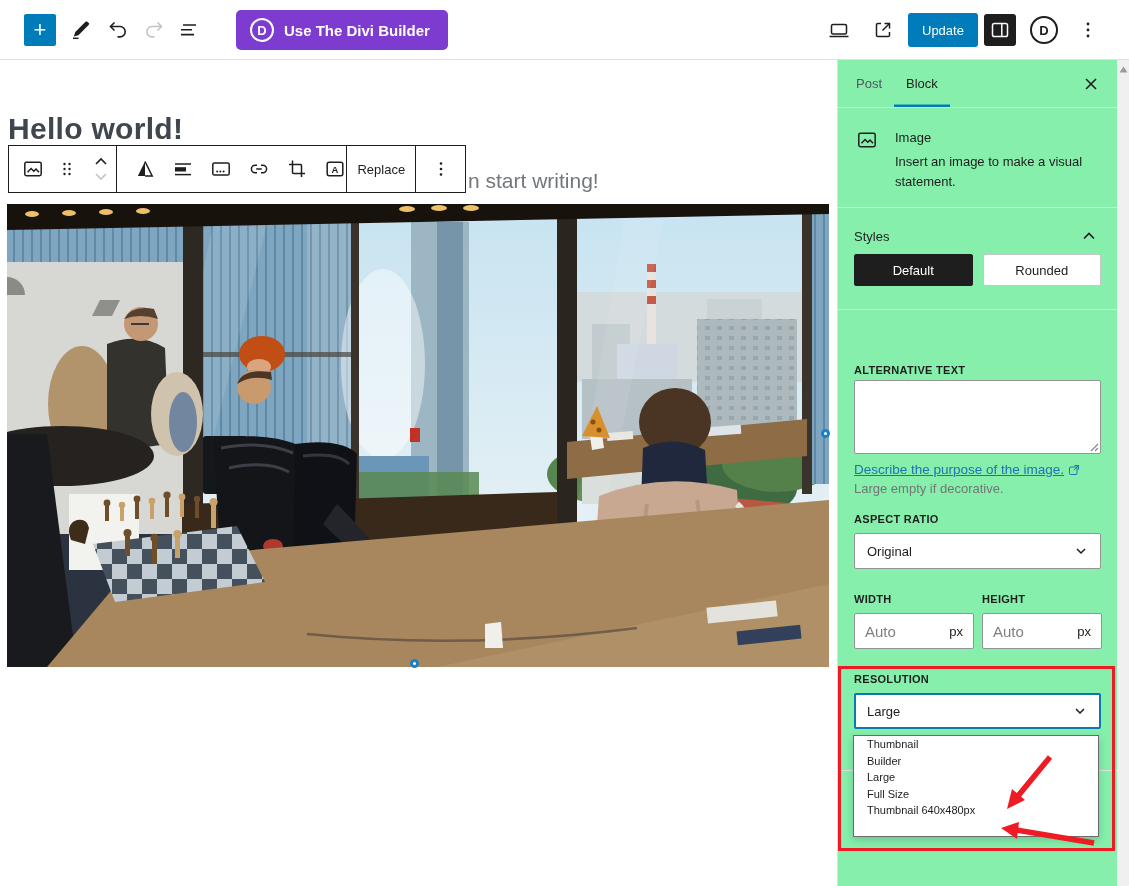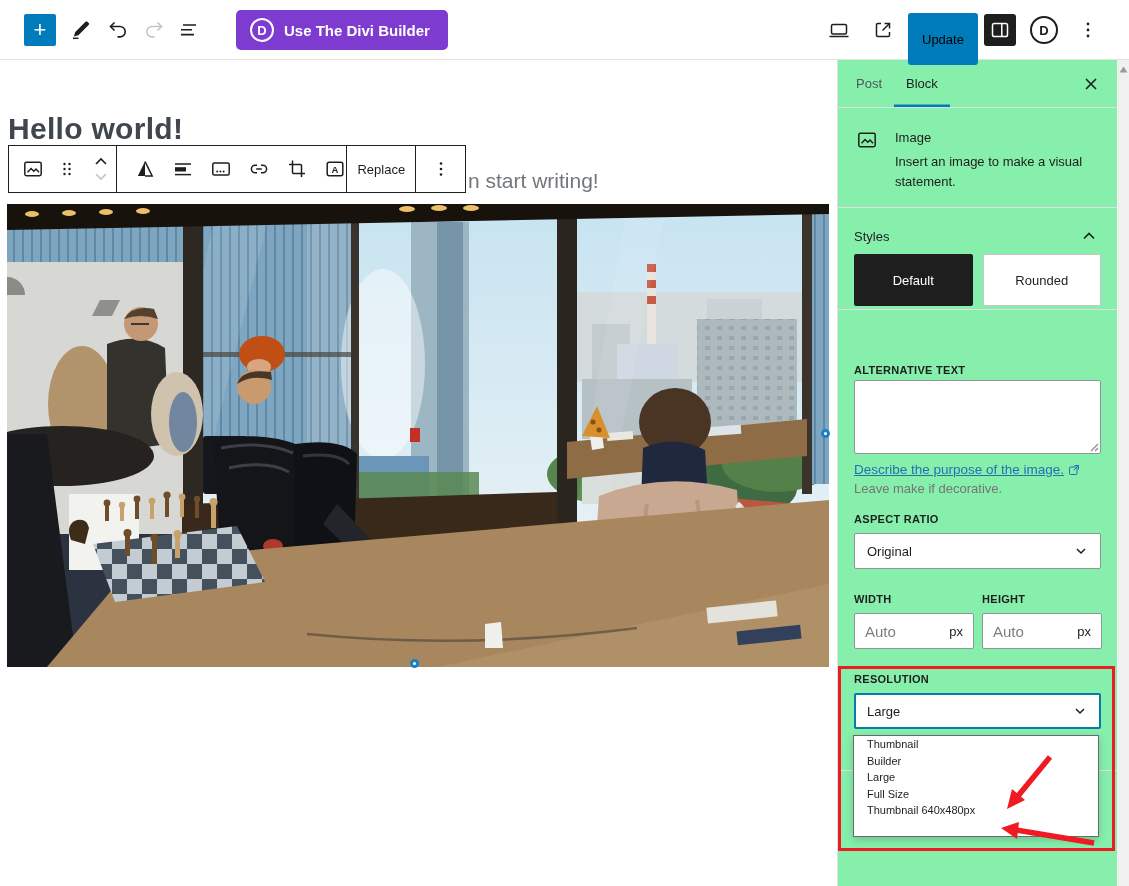--- a/index.html
+++ b/index.html
@@ -8,21 +8,21 @@
   #app { position:relative; width:1129px; height:886px; overflow:hidden; background:#fff; }
   svg { display:block; }
 
   
   #topbar { position:absolute; left:0; top:0; width:1129px; height:60px; background:#fff; border-bottom:1px solid #e0e0e0; z-index:20; }
   .icon-btn { position:absolute; width:28px; height:28px; display:flex; align-items:center; justify-content:center; background:none; border:none; cursor:pointer; }
   #btn-add { position:absolute; left:24px; top:14px; width:32px; height:32px; background:#007cba; color:#fff; border:none; border-radius:2px; font-size:22px; line-height:1; display:flex; align-items:center; justify-content:center; cursor:pointer; }
   #divi-btn { position:absolute; left:236px; top:10px; height:40px; padding:0 18px 0 14px; background:#7e3bd0; border:none; border-radius:5px; display:flex; align-items:center; gap:10px; cursor:pointer; }
   #divi-btn .d-circle { width:24px; height:24px; border:2px solid #fff; border-radius:50%; color:#fff; font-size:13px; font-weight:700; display:flex; align-items:center; justify-content:center; }
   #divi-btn .d-label { color:#fff; font-size:15px; font-weight:700; }
-  #update-btn { position:absolute; left:908px; top:13px; height:52px; padding:0 14px; background:#007cba; color:#000000; border:none; border-radius:3px; font-size:13px; cursor:pointer; }
+  #update-btn { position:absolute; left:908px; top:13px; height:34px; padding:0 14px; background:#007cba; color:#ffffff; border:none; border-radius:3px; font-size:13px; cursor:pointer; }
   #toggle-btn { position:absolute; left:984px; top:14px; width:32px; height:32px; background:#1e1e1e; border:none; border-radius:3px; display:flex; align-items:center; justify-content:center; cursor:pointer; }
   #divi-top-circle { position:absolute; left:1030px; top:16px; width:28px; height:28px; border:2.2px solid #1e1e1e; border-radius:50%; font-size:13px; font-weight:700; color:#1e1e1e; display:flex; align-items:center; justify-content:center; background:#fff; cursor:pointer; }
 
   
   #post-title { position:absolute; left:8px; top:112px; font-size:30px; font-weight:800; color:#40464d; letter-spacing:.3px; z-index:1; }
   #post-text { position:absolute; left:468px; top:169px; font-size:21px; color:#72777c; z-index:1; }
   #block-toolbar { position:absolute; left:8px; top:145px; width:458px; height:48px; background:#fff; border:1px solid #1e1e1e; display:flex; z-index:10; }
   .tb-group { display:flex; align-items:center; height:100%; }
   .tb-g1 { width:108px; padding-left:12px; gap:10px; }
   .tb-g2 { width:230px; border-left:1px solid #1e1e1e; padding-left:16px; gap:14px; }
@@ -46,21 +46,21 @@
 
   #sb-card { position:absolute; left:0; top:48px; width:100%; height:100px; border-bottom:1px solid #e0e0e0; }
   #sb-card .card-icon { position:absolute; left:17px; top:20px; }
   #sb-card .card-title { position:absolute; left:57px; top:22px; font-size:13px; font-weight:400; }
   #sb-card .card-desc { position:absolute; left:57px; top:44px; right:18px; font-size:13px; line-height:1.55; color:#1e1e1e; }
 
   #sb-styles { position:absolute; left:0; top:148px; width:100%; height:102px; border-bottom:1px solid #e0e0e0; }
   .panel-head { position:absolute; left:16px; right:16px; top:16px; display:flex; align-items:center; justify-content:space-between; }
   .panel-title { font-size:13px; font-weight:500; }
   #style-buttons { position:absolute; left:16px; right:16px; top:46px; display:flex; gap:10px; }
-  #style-buttons button { flex:1; height:52px; border-radius:2px; font-size:13px; font-family:inherit; cursor:pointer; }
+  #style-buttons button { flex:1; height:32px; border-radius:2px; font-size:13px; font-family:inherit; cursor:pointer; }
   #style-default { background:#1e1e1e; color:#fff; border:1px solid #1e1e1e; }
   #style-rounded { background:#fff; color:#1e1e1e; border:1px solid #c6c6c6; }
 
   #sb-settings-head { position:absolute; left:16px; right:16px; top:266px; display:flex; align-items:center; justify-content:space-between; }
   .field-label { position:absolute; left:16px; font-size:11px; font-weight:600; letter-spacing:.3px; color:#1e1e1e; text-transform:uppercase; }
   #alt-label { top:304px; }
   #alt-wrap { position:absolute; left:16px; right:16px; top:320px; height:74px; }
   #alt-input { width:100%; height:100%; border:1px solid #949494; border-radius:2px; resize:none; font-family:inherit; font-size:13px; padding:6px; }
   #alt-resize { position:absolute; right:2px; bottom:2px; pointer-events:none; }
   #alt-link-row { position:absolute; left:16px; top:402px; display:flex; align-items:center; gap:4px; }
@@ -529,21 +529,21 @@
     </div>
     <div id="alt-link-row">
       <a id="alt-link">Describe the purpose of the image.</a>
       <span>
           <svg width="12" height="12" viewBox="0 0 12 12" fill="none">
             <rect x="1.5" y="3" width="7.5" height="7.5" rx="1" stroke="#2271b1"></rect>
             <path d="M6.5 1.5h4v4M10.3 1.7L5.8 6.2" stroke="#2271b1"></path>
           </svg>
         </span>
     </div>
-    <div id="alt-hint">Leave make if decorative.</div>
+    <div id="alt-hint">Large empty if decorative.</div>
 
     <div class="field-label" id="aspect-label">ASPECT RATIO</div>
     <div class="selectbox" id="aspect-select">
       <span>Original</span>
       <span>
           <svg width="18" height="18" viewBox="0 0 18 18" fill="none">
             <path d="M5 7l4 4 4-4" stroke="#1e1e1e" stroke-width="1.5"></path>
           </svg>
         </span>
     </div>

